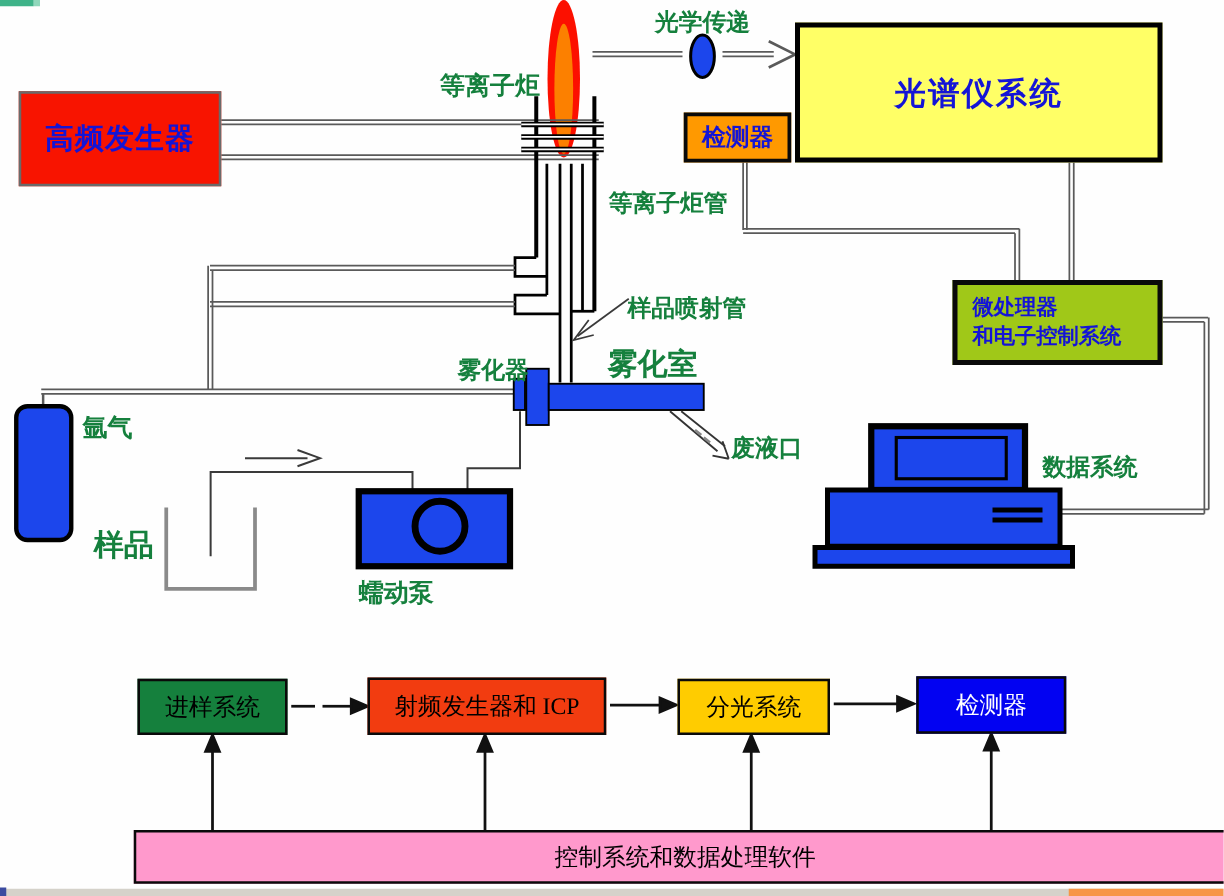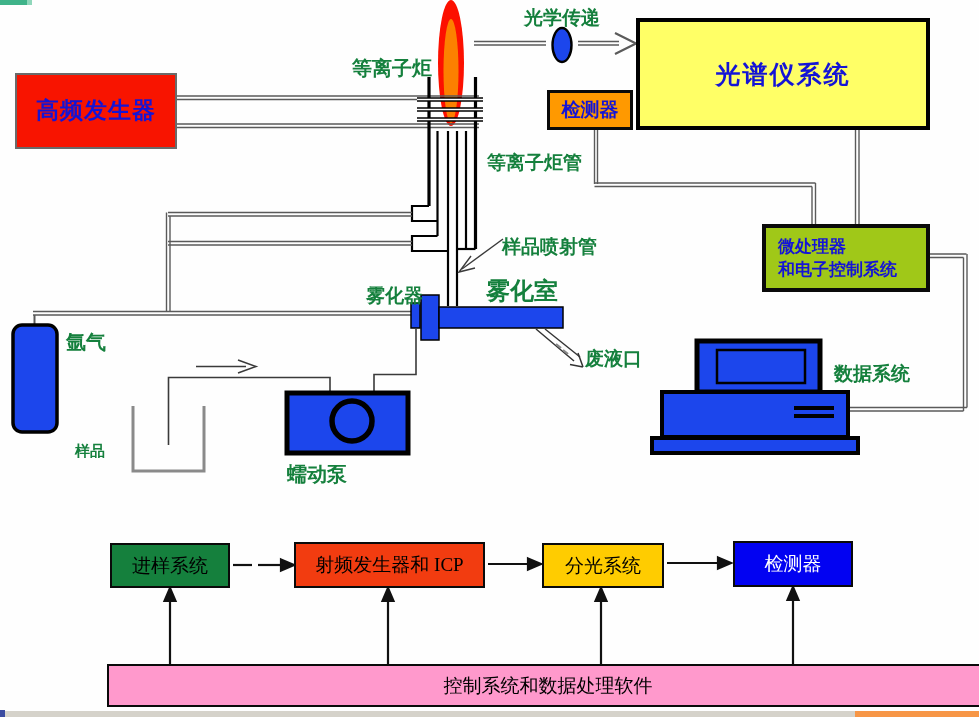--- a/index.html
+++ b/index.html
@@ -211,21 +211,21 @@
 
   <span class="lbl" style="left:352px;top:55px;font-size:20px;text-align:center;">等离子炬</span>
   <span class="lbl" style="left:524px;top:5px;font-size:19px;">光学传递</span>
   <span class="lbl" style="left:487px;top:150px;font-size:19px;">等离子炬管</span>
   <span class="lbl" style="left:502px;top:234px;font-size:19px;">样品喷射管</span>
   <span class="lbl" style="left:366px;top:283px;font-size:19px;">雾化器</span>
   <span class="lbl" style="left:486px;top:275px;font-size:24px;">雾化室</span>
   <span class="lbl" style="left:585px;top:346px;font-size:19px;">废液口</span>
   <span class="lbl" style="left:834px;top:361px;font-size:19px;">数据系统</span>
   <span class="lbl" style="left:66px;top:329px;font-size:20px;">氩气</span>
-  <span class="lbl" style="left:75px;top:442px;font-size:15px;">样品</span>
+  <span class="lbl" style="left:75px;top:420px;font-size:24px;">样品</span>
   <span class="lbl" style="left:287px;top:461px;font-size:20px;">蠕动泵</span>
 
   <div class="box fc fc0 serif">
     <span>进样系统</span>
   </div>
   <div class="box fc fc1 serif">
     <span>射频发生器和 ICP</span>
   </div>
   <div class="box fc fc2 serif">
     <span>分光系统</span>

